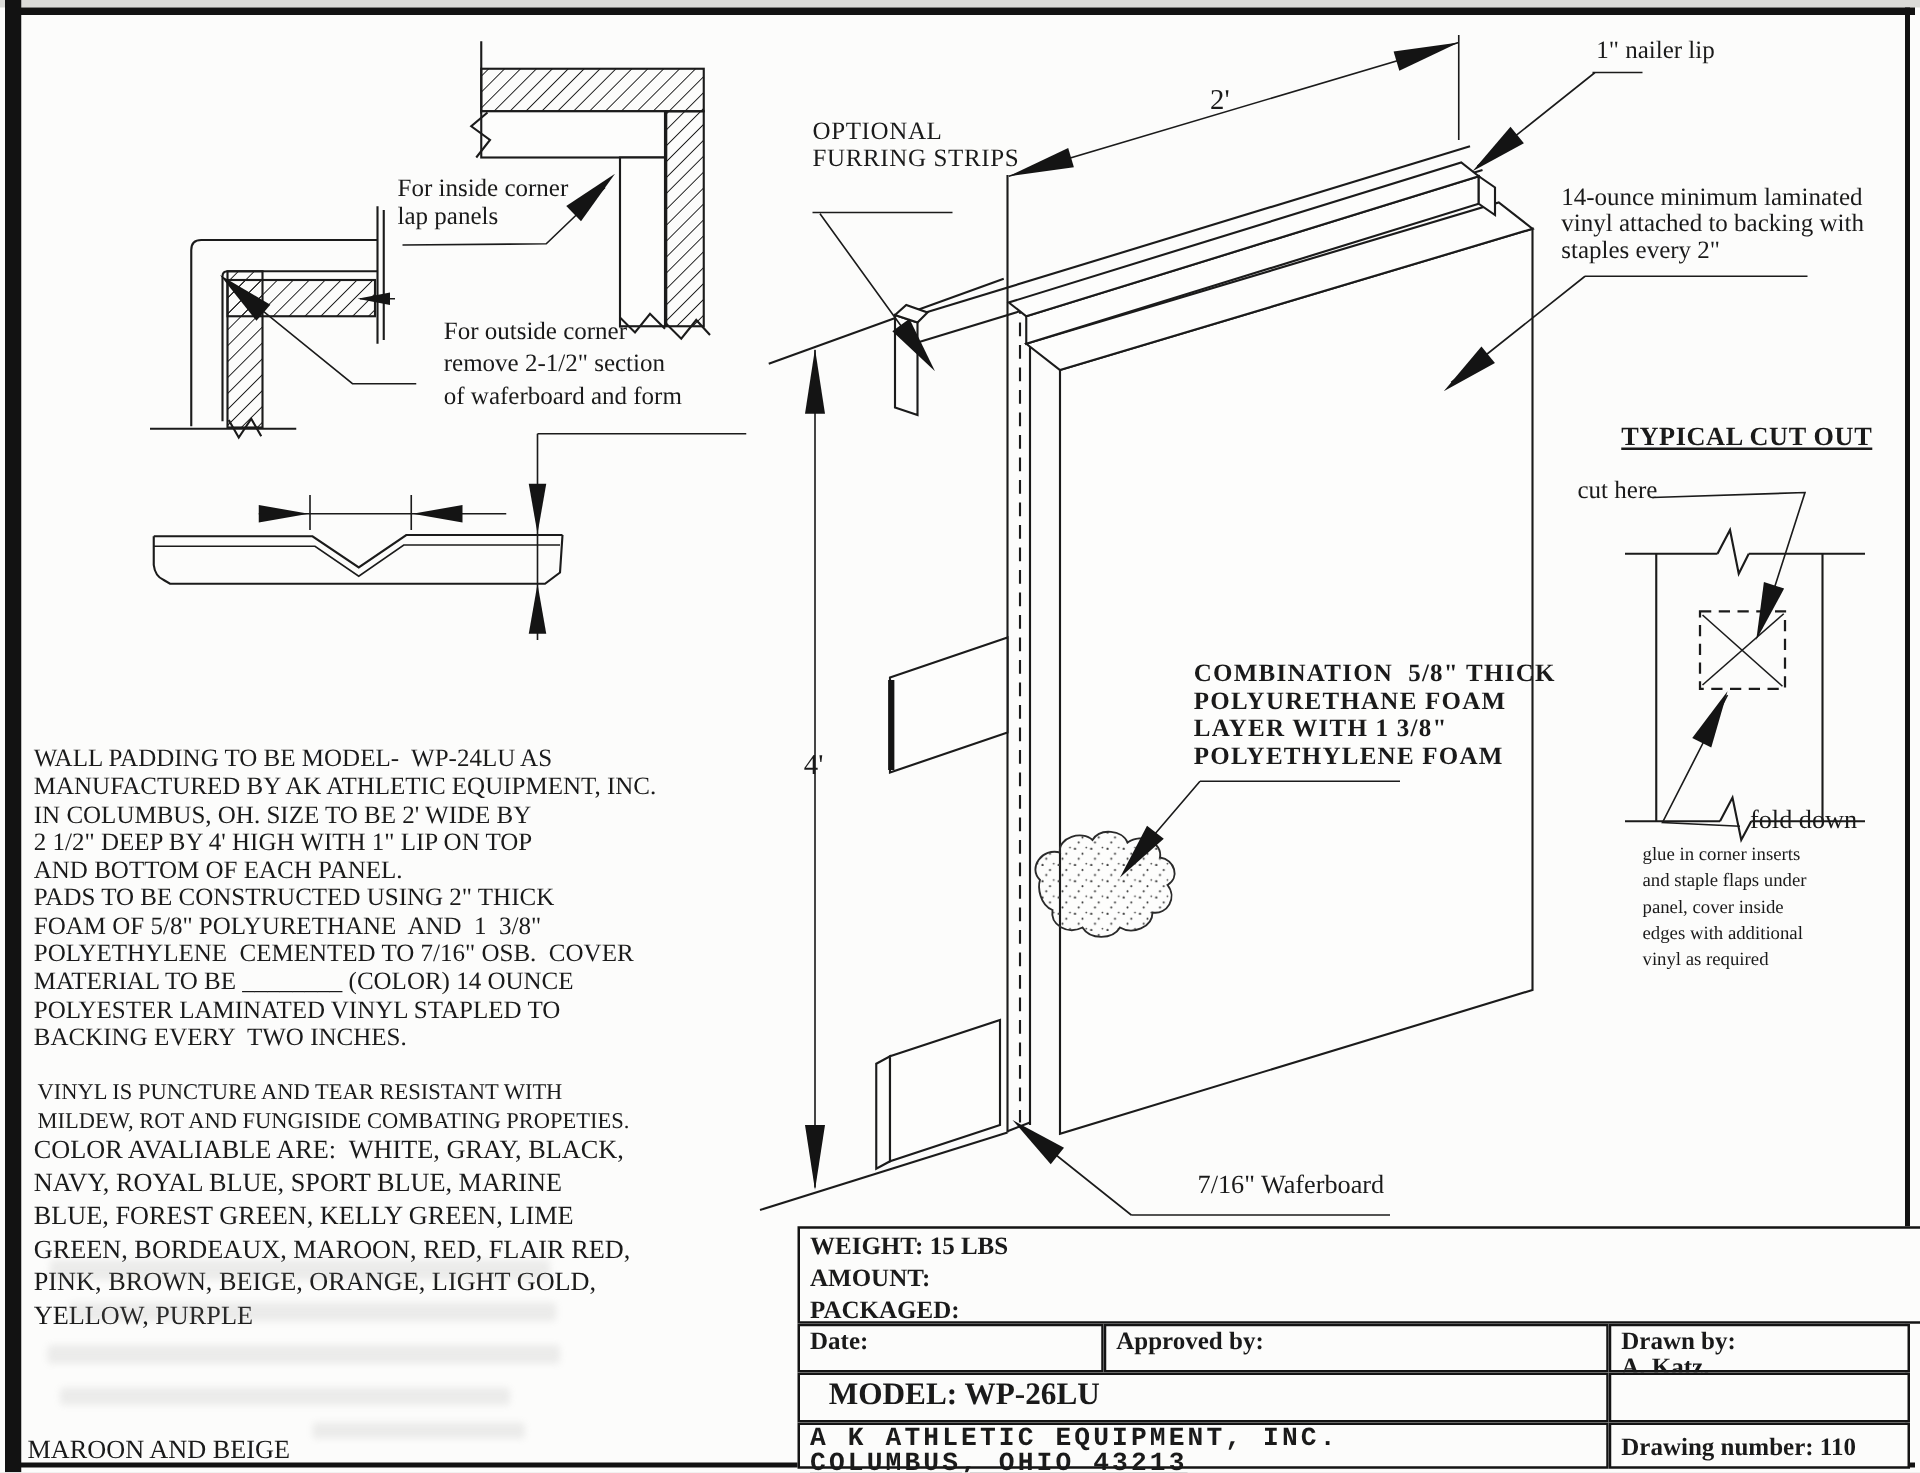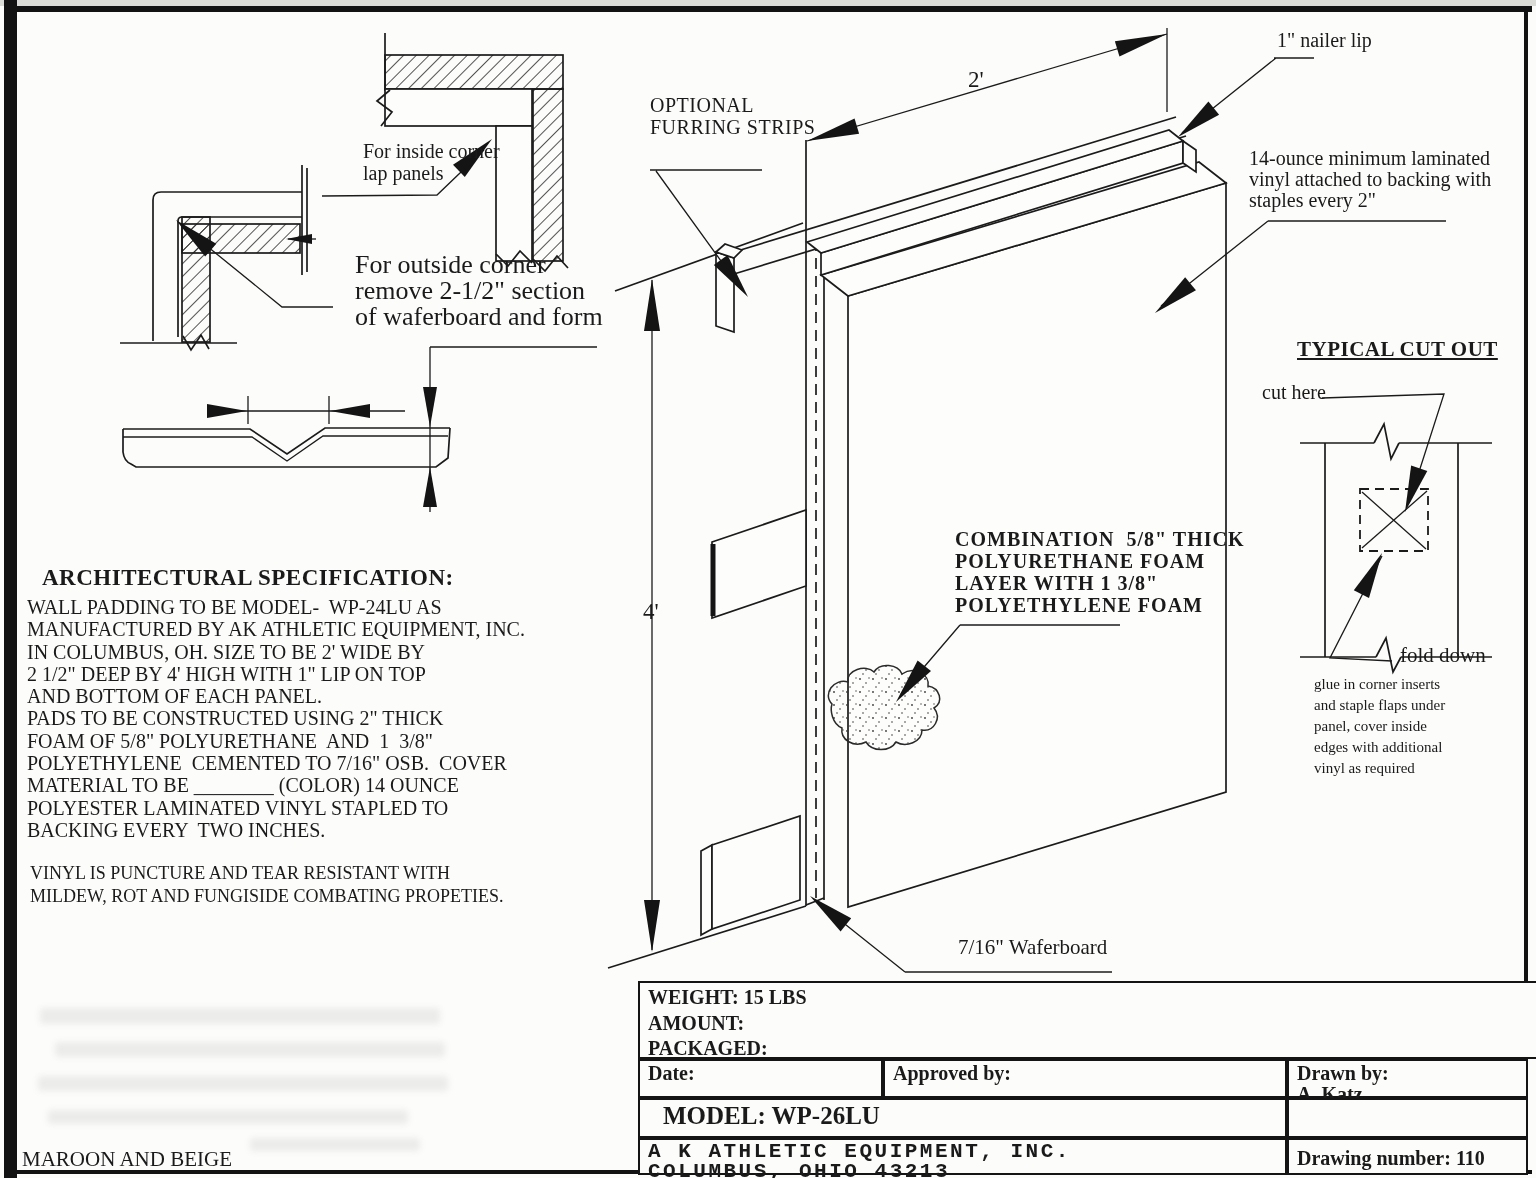--- a/index.html
+++ b/index.html
@@ -151,23 +151,23 @@
     </g>
 
     <g>
       <rect x="4" y="0" width="13" height="1178" fill="#121212"></rect>
       <rect x="4" y="6" width="1528" height="6" fill="#121212"></rect>
       <rect x="1524" y="6" width="4" height="1168" fill="#121212"></rect>
       <rect x="4" y="1170" width="1528" height="4" fill="#121212"></rect>
     </g>
   </svg>
 
-  <div class="lbl" style="left:318px;top:140px;font-size:20px;line-height:22px;margin-left:45px;">For inside corner
+  <div class="lbl" style="left:318px;top:140px;font-size:20px;line-height:22px;">For inside corner
 lap panels</div>
-  <div class="lbl" style="left:355px;top:252px;font-size:26px;line-height:26px;">For outside corner
+  <div class="lbl" style="left:355px;top:252px;font-size:20px;line-height:26px;">For outside corner
 remove 2-1/2" section
 of waferboard and form</div>
 
   <div class="lbl" style="left:650px;top:94px;font-size:20px;line-height:22px;letter-spacing:.5px;">OPTIONAL
 FURRING STRIPS</div>
   <div class="lbl" style="left:968px;top:68px;font-size:23px;">2'</div>
   <div class="lbl" style="left:643px;top:600px;font-size:23px;">4'</div>
   <div class="lbl" style="left:1277px;top:30px;font-size:20px;">1" nailer lip</div>
   <div class="lbl" style="left:1249px;top:148px;font-size:20px;line-height:21px;">14-ounce minimum laminated
 vinyl attached to backing with
@@ -180,34 +180,39 @@
 
   <div class="lbl b underl" style="left:1297px;top:338px;font-size:21px;letter-spacing:.5px;">TYPICAL CUT OUT</div>
   <div class="lbl" style="left:1262px;top:382px;font-size:20px;">cut here</div>
   <div class="lbl" style="left:1400px;top:644px;font-size:21px;">fold down</div>
   <div class="lbl" style="left:1314px;top:674px;font-size:15px;line-height:21px;">glue in corner inserts
 and staple flaps under
 panel, cover inside
 edges with additional
 vinyl as required</div>
 
-  <div class="lbl b" style="left:42px;top:566px;font-size:23px;letter-spacing:.5px;">ARCHITECTURAL SPECIFICATION:</div>
   <div class="lbl" style="left:27px;top:596px;font-size:20px;line-height:22.3px;width:560px;">WALL PADDING TO BE MODEL-  WP-24LU AS
 MANUFACTURED BY AK ATHLETIC EQUIPMENT, INC.
 IN COLUMBUS, OH. SIZE TO BE 2' WIDE BY
 2 1/2" DEEP BY 4' HIGH WITH 1" LIP ON TOP
 AND BOTTOM OF EACH PANEL.
 PADS TO BE CONSTRUCTED USING 2" THICK
 FOAM OF 5/8" POLYURETHANE  AND  1  3/8"
 POLYETHYLENE  CEMENTED TO 7/16" OSB.  COVER
 MATERIAL TO BE ________ (COLOR) 14 OUNCE
 POLYESTER LAMINATED VINYL STAPLED TO
 BACKING EVERY  TWO INCHES.</div>
   <div class="lbl" style="left:30px;top:862px;font-size:18px;line-height:22.5px;">VINYL IS PUNCTURE AND TEAR RESISTANT WITH
 MILDEW, ROT AND FUNGISIDE COMBATING PROPETIES.</div>
+  <div class="lbl" style="left:27px;top:906px;font-size:21px;line-height:26.6px;">COLOR AVALIABLE ARE:  WHITE, GRAY, BLACK,
+NAVY, ROYAL BLUE, SPORT BLUE, MARINE
+BLUE, FOREST GREEN, KELLY GREEN, LIME
+GREEN, BORDEAUX, MAROON, RED, FLAIR RED,
+PINK, BROWN, BEIGE, ORANGE, LIGHT GOLD,
+YELLOW, PURPLE</div>
   <div class="lbl" style="left:22px;top:1148px;font-size:21px;">MAROON AND BEIGE</div>
 
   <div class="ghost" style="left:40px;top:1008px;width:400px;height:16px;"></div>
   <div class="ghost" style="left:55px;top:1042px;width:390px;height:15px;"></div>
   <div class="ghost" style="left:38px;top:1076px;width:410px;height:15px;"></div>
   <div class="ghost" style="left:48px;top:1110px;width:360px;height:14px;"></div>
   <div class="ghost" style="left:250px;top:1138px;width:170px;height:13px;"></div>
 
   <div class="cell tb-md" style="left:638px;top:981px;width:1041px;height:78px;">
     <div>WEIGHT: 15 LBS</div>

